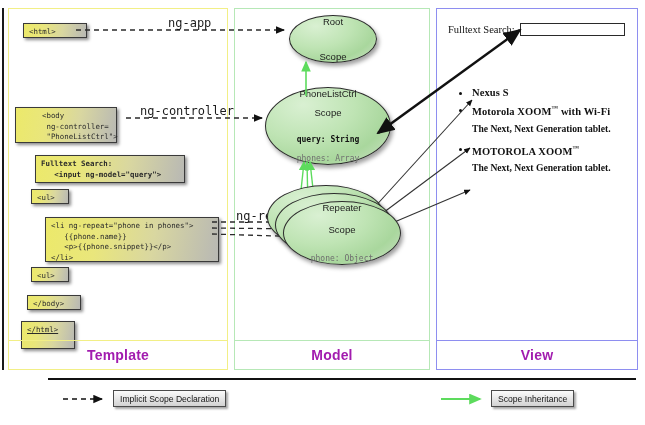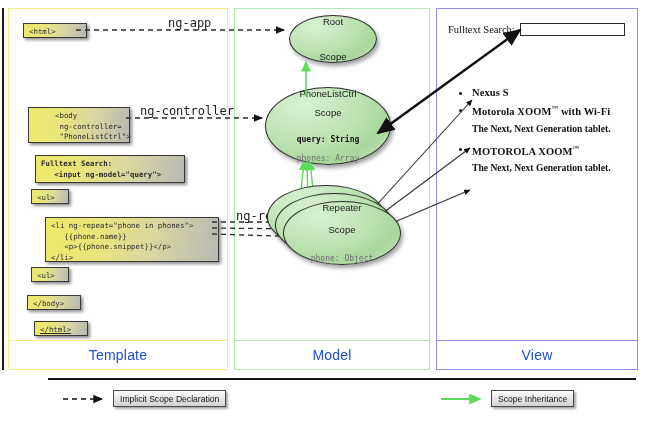--- a/index.html
+++ b/index.html
@@ -9,21 +9,21 @@
   .stage{position:absolute;left:0;top:0;width:645px;height:425px;}
 
   
   .left-rule{position:absolute;left:2px;top:8px;width:2px;height:362px;background:#1a1a1a;}
 
   
   .panel{position:absolute;box-sizing:border-box;background:#ffffff;}
   .panel .panel-body{position:absolute;left:0;top:0;right:0;bottom:28px;}
   .panel .panel-label{position:absolute;left:0;right:0;bottom:0;height:28px;
       border-top:1px solid inherit;display:flex;align-items:center;justify-content:center;
-      font-size:14px;color:#1d4ed8;letter-spacing:.2px;}
+      font-size:14px;color:#a21caf;letter-spacing:.2px;font-weight:bold;}
 
   #panel-template{left:8px;top:8px;width:220px;height:362px;border:1.5px solid #f2ef86;}
   #panel-template .panel-label{border-top:1.5px solid #f2ef86;}
   #panel-model{left:234px;top:8px;width:196px;height:362px;border:1.5px solid #b6e8b6;}
   #panel-model .panel-label{border-top:1.5px solid #b6e8b6;}
   #panel-view{left:436px;top:8px;width:202px;height:362px;border:1.5px solid #8e8ef0;}
   #panel-view .panel-label{border-top:1.5px solid #8e8ef0;}
 
   
   .codebox{position:absolute;box-sizing:border-box;
@@ -83,39 +83,39 @@
 
 <div class="stage">
 
   <div class="left-rule"></div>
 
   <div class="panel" id="panel-template">
     <div class="panel-body">
 
       <div class="codebox" style="left:14px;top:14px;width:64px;height:15px;">&lt;html&gt;</div>
 
-      <div class="codebox" style="left:19px;top:98px;width:102px;height:36px;padding-left:26px;">&lt;body
+      <div class="codebox" style="left:6px;top:98px;width:102px;height:36px;padding-left:26px;">&lt;body
  ng-controller=
  "PhoneListCtrl"&gt;</div>
 
       <div class="codebox b" style="left:26px;top:146px;width:150px;height:28px;">Fulltext Search:
    &lt;input ng-model="query"&gt;</div>
 
       <div class="codebox" style="left:22px;top:180px;width:38px;height:15px;">&lt;ul&gt;</div>
 
       <div class="codebox" style="left:36px;top:208px;width:174px;height:45px;">&lt;li ng-repeat="phone in phones"&gt;
    {{phone.name}}
    &lt;p&gt;{{phone.snippet}}&lt;/p&gt;
 &lt;/li&gt;</div>
 
       <div class="codebox" style="left:22px;top:258px;width:38px;height:15px;">&lt;ul&gt;</div>
 
       <div class="codebox" style="left:18px;top:286px;width:54px;height:15px;">&lt;/body&gt;</div>
 
-      <div class="codebox" style="left:25px;top:312px;width:54px;height:15px;text-decoration:underline;">&lt;/html&gt;</div>
+      <div class="codebox" style="left:12px;top:312px;width:54px;height:28px;text-decoration:underline;">&lt;/html&gt;</div>
 
     </div>
     <div class="panel-label">Template</div>
   </div>
 
   <div class="panel" id="panel-model">
     <div class="panel-body">
 
       <div class="oval" style="left:54px;top:6px;width:86px;height:46px;">
         <span class="t">Root</span>

